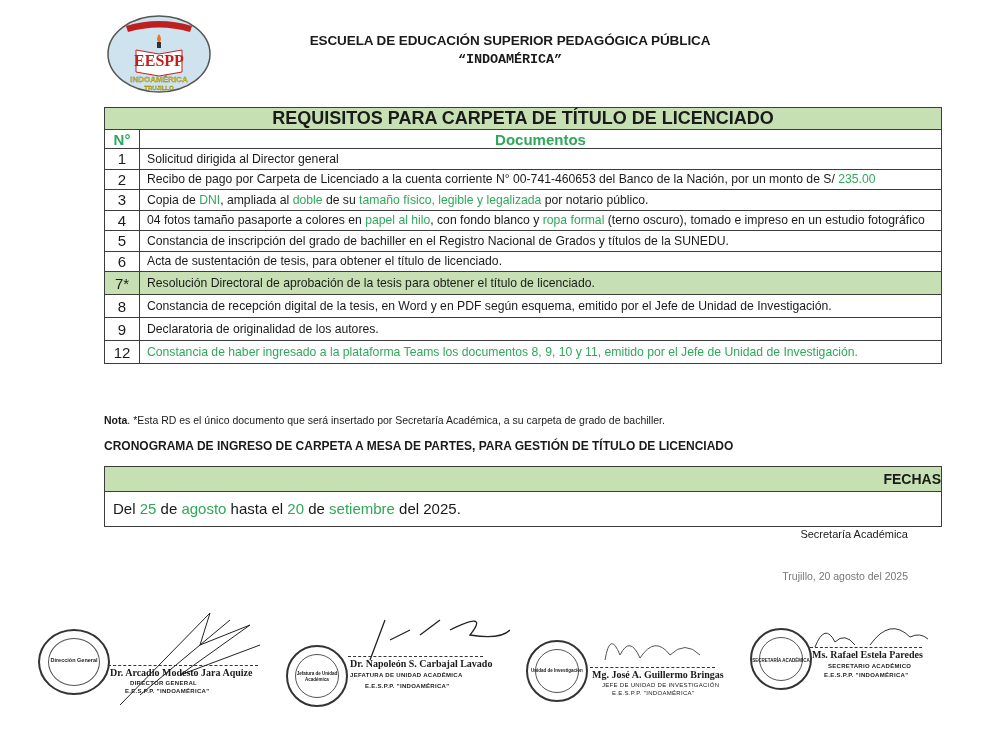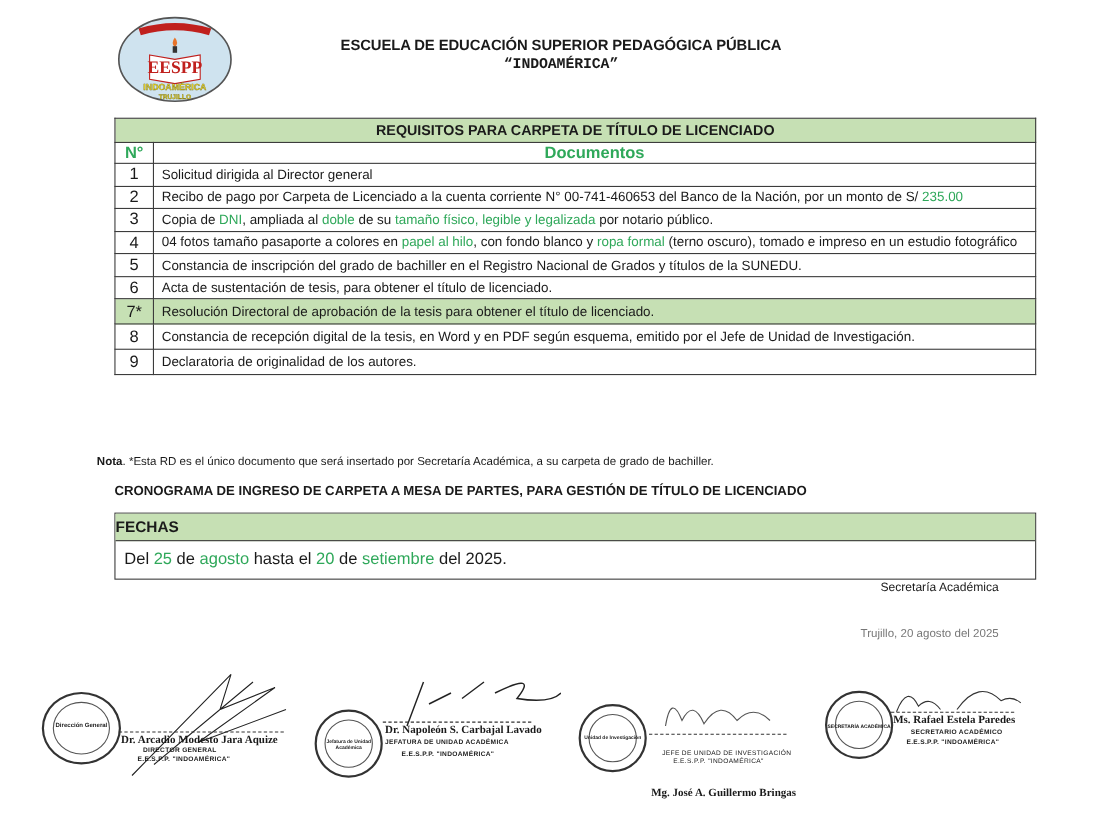--- a/index.html
+++ b/index.html
@@ -7,31 +7,31 @@
   .abs { position:absolute; }
   .green { color:#2fa85a; }
   
   #logo { left:106px; top:14px; width:106px; height:80px; }
   .school-title { left:240px; width:540px; text-align:center; font-weight:bold; font-size:13.5px; letter-spacing:-0.1px; }
   #title1 { top:33px; }
   #title2 { top:52px;font-family:Liberation Mono, monospace; }
   
   #req-table { left:104px; top:107px; width:838px; border-collapse:collapse; font-size:12.2px; }
   #req-table td { border:1px solid #3c3c3c; padding:0; }
-  #req-table .band { background:#c6e0b4; text-align:center; font-weight:bold; font-size:13px; height:21px; }
+  #req-table .band { background:#c6e0b4; text-align:center; font-weight:bold; font-size:18px; height:21px; }
   #req-table .hdr td { height:18px; font-weight:bold; font-size:15px; text-align:center; }
   #req-table .num { width:34px; text-align:center; font-size:15px; }
   #req-table .doc { padding-left:7px; white-space:nowrap; }
   #req-table tr.r td { height:19.5px; }
   #req-table tr.hl td { background:#c6e0b4; }
   #req-table tr.tall td { height:22px; }
-  #note { left:88px; top:414px; font-size:10.5px; }
+  #note { left:104px; top:414px; font-size:10.5px; }
   #crono { left:104px; top:439px; width:838px; text-align:left; font-weight:bold; font-size:12px; }
   #dates-box { left:104px; top:466px; width:836px; border:1px solid #3c3c3c; }
-  #dates-band { background:#c6e0b4; text-align:left; font-weight:bold; font-size:14px; height:24px; line-height:24px; border-bottom:1px solid #3c3c3c; }
+  #dates-band { background:#c6e0b4; text-align:right; font-weight:bold; font-size:14px; height:24px; line-height:24px; border-bottom:1px solid #3c3c3c; }
   #dates-text { height:34px; line-height:34px; padding-left:8px; font-size:15px; }
   #secretaria { left:700px; top:528px; width:208px; text-align:right; font-size:11px; }
   #place-date { left:700px; top:570px; width:208px; text-align:right; font-size:10.5px; color:#777; }
   
   .sig { position:absolute; top:605px; height:110px; }
   .seal { position:absolute; border:2px solid #333; border-radius:50%; }
   .seal-inner { position:absolute; border:1px solid #555; border-radius:50%; }
   .seal-label { position:absolute; width:100%; text-align:center; font-size:5.5px; font-weight:bold; line-height:6px; }
   .sig-name { position:absolute; font-family:"Liberation Serif", serif; font-weight:bold; font-size:10px; white-space:nowrap; }
   .sig-role { position:absolute; font-weight:bold; font-size:6px; white-space:nowrap; letter-spacing:0.3px; }
@@ -94,20 +94,24 @@
         <td class="doc"><span>Resolución Directoral de aprobación de la tesis para obtener el título de licenciado.</span></td>
       </tr>
       <tr class="r tall">
         <td class="num">8</td>
         <td class="doc"><span>Constancia de recepción digital de la tesis, en Word y en PDF según esquema, emitido por el Jefe de Unidad de Investigación.</span></td>
       </tr>
       <tr class="r tall">
         <td class="num">9</td>
         <td class="doc"><span>Declaratoria de originalidad de los autores.</span></td>
       </tr>
+      <tr class="r tall">
+        <td class="num">12</td>
+        <td class="doc"><span class="green">Constancia de haber ingresado a la plataforma Teams los documentos 8, 9, 10 y 11, emitido por el Jefe de Unidad de Investigación.</span></td>
+      </tr>
     </tbody>
 </table>
 
 <div class="abs" id="note"><b>Nota</b><span>. *Esta RD es el único documento que será insertado por Secretaría Académica, a su carpeta de grado de bachiller.</span></div>
 
 <div class="abs" id="crono">CRONOGRAMA DE INGRESO DE CARPETA A MESA DE PARTES, PARA GESTIÓN DE TÍTULO DE LICENCIADO</div>
 
 <div class="abs" id="dates-box">
   <div id="dates-band">FECHAS</div>
   <div id="dates-text"><span style="white-space: pre;">Del </span><span class="green" style="white-space: pre;">25</span><span style="white-space: pre;"> de </span><span class="green" style="white-space: pre;">agosto</span><span style="white-space: pre;"> hasta el </span><span class="green" style="white-space: pre;">20</span><span style="white-space: pre;"> de </span><span class="green" style="white-space: pre;">setiembre</span><span style="white-space: pre;"> del 2025.</span></div>
@@ -146,21 +150,21 @@
 
 <div class="sig" style="left:520px;width:210px;">
   <div class="seal" style="left:6px;top:35px;width:58px;height:58px;">
     <div class="seal-inner" style="left:7px;top:7px;width:42px;height:42px;"></div>
     <div class="seal-label" style="top:26px;font-size:4.5px;">Unidad de Investigación</div>
   </div>
   <svg class="abs" style="left:80px;top:25px;" width="110" height="40">
     <path d="M5 30 Q10 0 20 25 Q30 5 40 28 Q55 5 70 25 Q85 10 100 25" stroke="#555" stroke-width="1" fill="none"></path>
   </svg>
   <div class="dotline" style="left:70px;top:62px;width:125px;"></div>
-  <div class="sig-name" style="left:72px;top:64px;margin-top:47px;">Mg. José A. Guillermo Bringas</div>
+  <div class="sig-name" style="left:72px;top:64px;">Mg. José A. Guillermo Bringas</div>
   <div class="sig-role" style="left:82px;top:77px;font-weight:normal;">JEFE DE UNIDAD DE INVESTIGACIÓN</div>
   <div class="sig-role" style="left:92px;top:85px;font-weight:normal;">E.E.S.P.P. "INDOAMÉRICA"</div>
 </div>
 
 <div class="sig" style="left:740px;width:200px;">
   <div class="seal" style="left:10px;top:23px;width:58px;height:58px;">
     <div class="seal-inner" style="left:7px;top:7px;width:42px;height:42px;"></div>
     <div class="seal-label" style="top:28px;font-size:4.5px;">SECRETARÍA ACADÉMICA</div>
   </div>
   <svg class="abs" style="left:70px;top:12px;" width="120" height="40">

